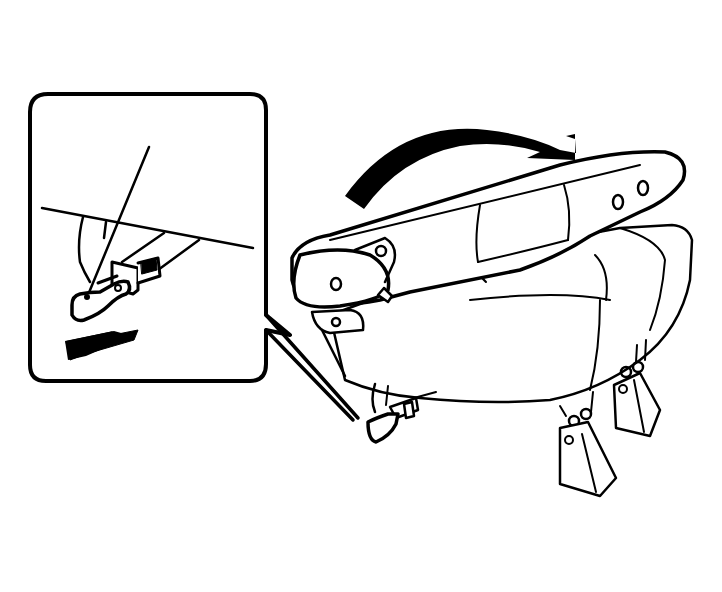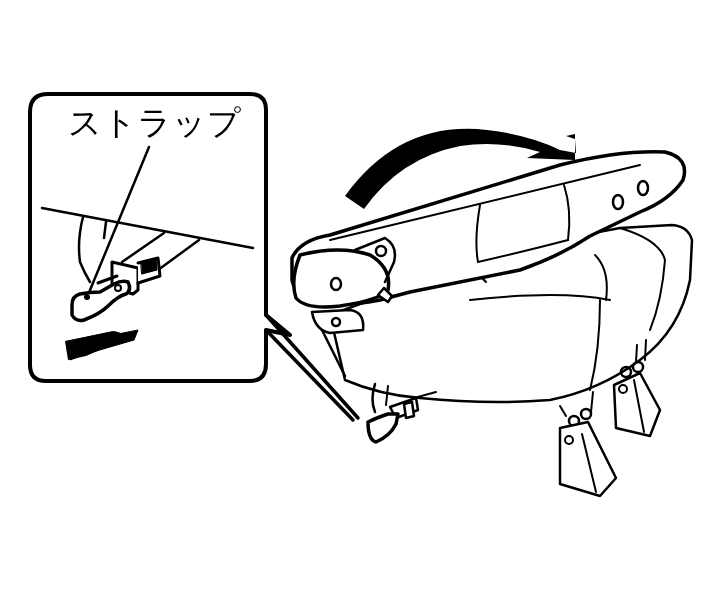--- a/index.html
+++ b/index.html
@@ -103,14 +103,13 @@
       <path d="M560,406 L566,416" stroke-width="2"></path>
       <path d="M593,392 L591,412" stroke-width="2"></path>
       <circle cx="574" cy="421" r="5" stroke-width="2.5"></circle>
       <circle cx="586" cy="414" r="5" stroke-width="2.5"></circle>
       <path d="M588,422 L616,478 L600,496 L560,484 L560,428 Q574,425 588,422 Z" stroke-width="2.5" fill="#fff"></path>
       <path d="M582,434 L596,492" stroke-width="2"></path>
       <circle cx="569" cy="440" r="4" stroke-width="2"></circle>
     </g>
   </svg>
 
-  <div class="callout-label">ストラップ</div>
 </div>
 
 </body></html>

